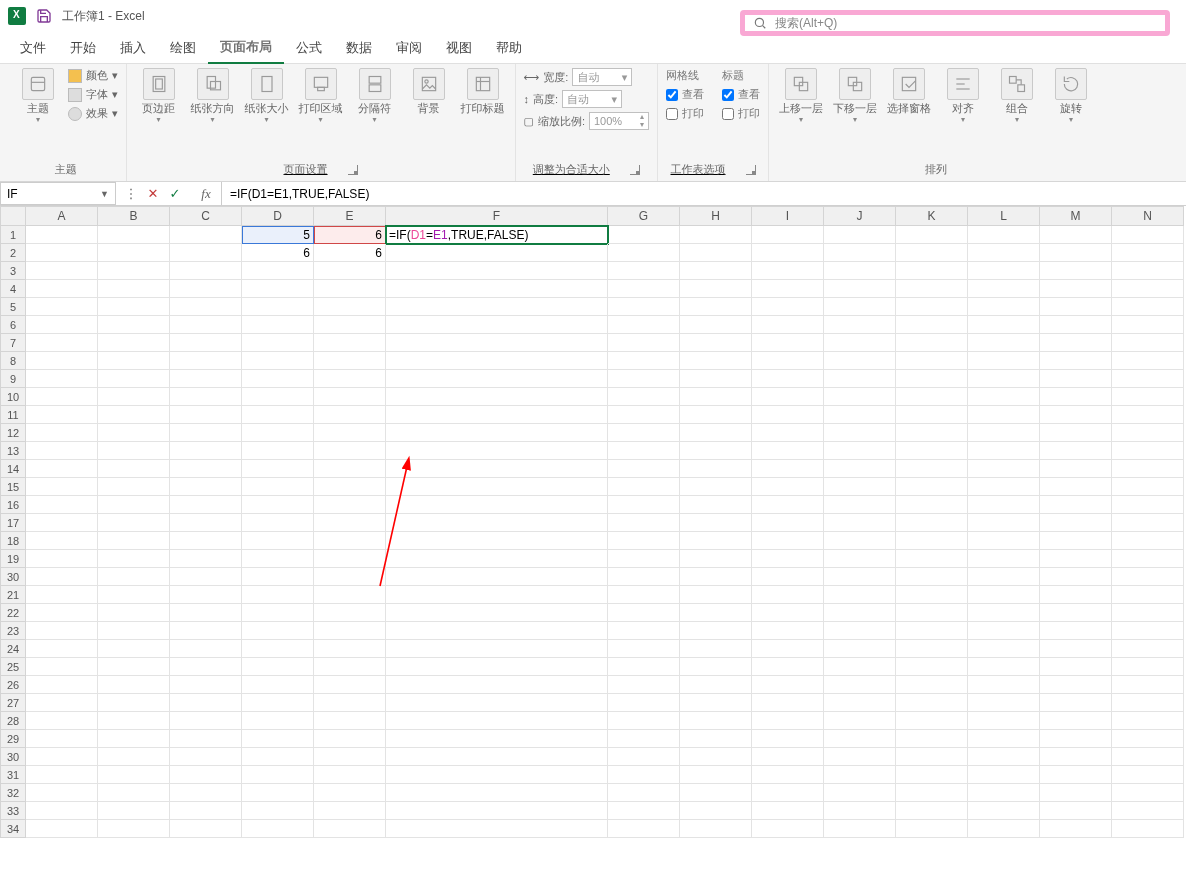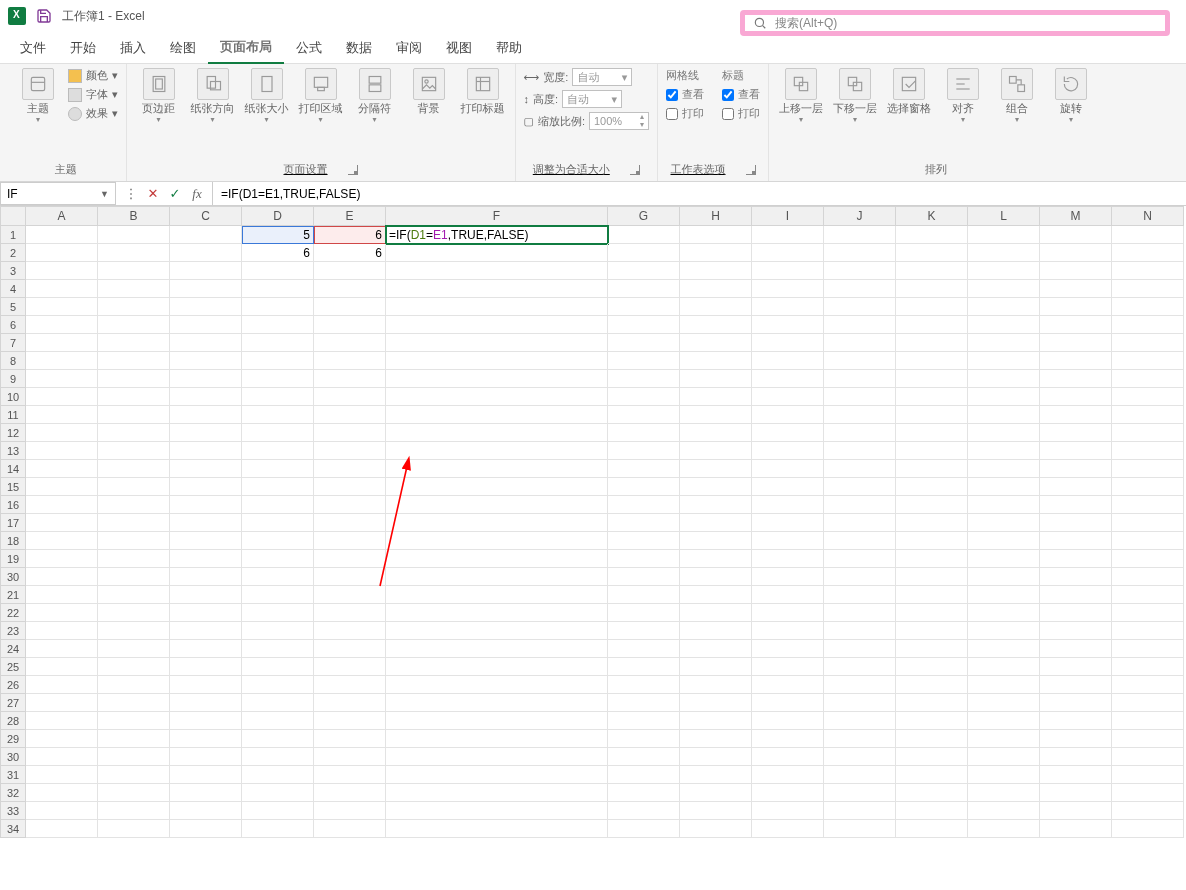--- a/index.html
+++ b/index.html
@@ -45,41 +45,41 @@
 .chk input{width:12px;height:12px;}
 
 
 .fbar { height:24px; display:flex; align-items:stretch; border-bottom:1px solid #d0d0d0; }
 .namebox{ width:116px; border:1px solid #ccc; display:flex; align-items:center; justify-content:space-between; padding:0 6px; font-size:12px;}
 .namebox .dd{font-size:9px;color:#666;}
 .fbtns{display:flex;align-items:center;gap:0; padding:0 4px;border-right:1px solid #ccc;}
 .fbtns .b{width:22px;display:flex;align-items:center;justify-content:center;color:#666;font-size:13px;cursor:pointer;}
 .fbtns .b.x{color:#c43b3b;}
 .fbtns .b.ok{color:#107c41;}
-.fbtns .fx{font-style:italic;font-family:serif;}
+.fbtns .fx{font-style:italic;font-family:serif;margin-left:9px;}
 .ftext{flex:1;display:flex;align-items:center;padding:0 8px;font-size:12px;}
 
 
 .grid { position:relative; }
 .colheads{display:flex;height:20px;}
 .corner{width:26px;height:20px;border:1px solid #d4d4d4;background:#f0f0f0;}
 .ch{width:72px;height:20px;border:1px solid #d4d4d4;border-left:none;background:#f0f0f0;display:flex;align-items:center;justify-content:center;font-size:12px;color:#555;}
 .ch.wide{width:222px;} 
 .rows{}
 .row{display:flex;height:18px;}
 .rh{width:26px;border:1px solid #d4d4d4;border-top:none;background:#f0f0f0;display:flex;align-items:center;justify-content:center;font-size:11px;color:#555;}
 .cell{width:72px;height:18px;border-right:1px solid #e3e3e3;border-bottom:1px solid #e3e3e3;font-size:12px;display:flex;align-items:center;justify-content:flex-end;padding:0 3px;position:relative;}
 .cell.wide{width:222px;justify-content:flex-start;}
 .cell .txt{white-space:nowrap;}
 
 
 .rb-blue{outline:1px solid #3a78d8; outline-offset:-1px; background:#eaf0fb;}
 .rb-red{outline:1px solid #d04747; outline-offset:-1px; background:#fdecec;}
 .rb-active{outline:2px solid #107c41; outline-offset:-1px;}
-.t-blue{color:#4d7c0f;}
+.t-blue{color:#ec4899;}
 .t-red{color:#a21caf;}
 
 
 .arrow{position:absolute;left:370px;top:250px;pointer-events:none;}
 .arrow svg{overflow:visible;}
 
 .caret::after{content:"▾";}
 </style>
 </head>
 <body>

